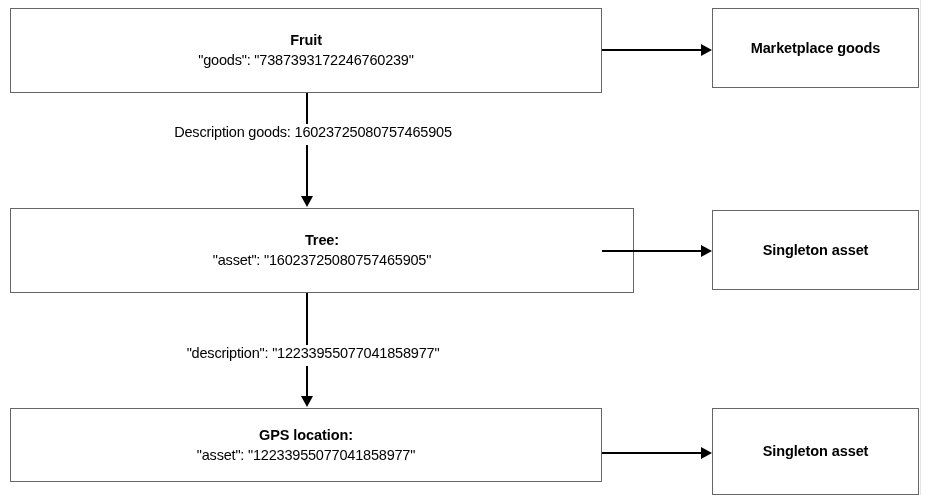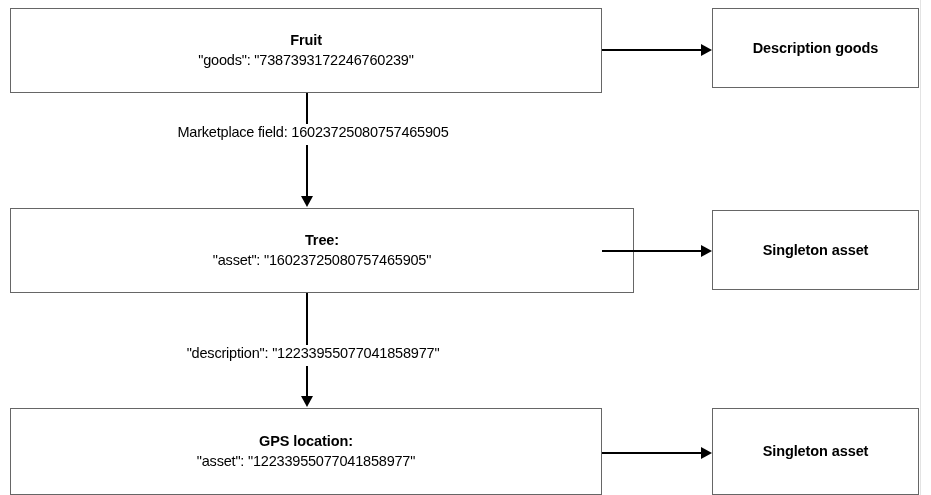--- a/index.html
+++ b/index.html
@@ -48,21 +48,21 @@
     line-height: 20px;
     letter-spacing: -0.2px;
   }
   .node.single .title {
     font-size: 14.5px;
     font-weight: bold;
   }
   
   #node-fruit    { left: 10px;  top: 8px;   width: 592px; height: 85px; }
   #node-tree     { left: 10px;  top: 208px; width: 624px; height: 85px; }
-  #node-gps      { left: 10px;  top: 408px; width: 592px; height: 87px; }
+  #node-gps      { left: 10px;  top: 408px; width: 592px; height: 74px; }
   
   #node-marketplace-goods { left: 712px; top: 8px;   width: 207px; height: 80px; }
   #node-singleton-asset-1 { left: 712px; top: 210px; width: 207px; height: 80px; }
   #node-singleton-asset-2 { left: 712px; top: 408px; width: 207px; height: 87px; }
 
   
   .conn-line {
     position: absolute;
     background: #000000;
   }
@@ -115,35 +115,35 @@
     <div class="title">Tree:</div>
     <div class="detail">"asset": "16023725080757465905"</div>
   </div>
 
   <div class="node" id="node-gps">
     <div class="title">GPS location:</div>
     <div class="detail">"asset": "12233955077041858977"</div>
   </div>
 
   <div class="node single" id="node-marketplace-goods">
-    <div class="title">Description goods</div>
+    <div class="title">Marketplace goods</div>
   </div>
 
   <div class="node single" id="node-singleton-asset-1">
     <div class="title">Singleton asset</div>
   </div>
 
   <div class="node single" id="node-singleton-asset-2">
     <div class="title">Singleton asset</div>
   </div>
 
   <div class="conn-line v-line" style="left:306px; top:93px; height:31px;"></div>
   <div class="conn-line v-line" style="left:306px; top:145px; height:51px;"></div>
   <div class="arrow-down" style="left:300.8px; top:196px;"></div>
-  <div class="edge-label" id="label-1">Marketplace field: 16023725080757465905</div>
+  <div class="edge-label" id="label-1">Description goods: 16023725080757465905</div>
 
   <div class="conn-line v-line" style="left:306px; top:293px; height:52px;"></div>
   <div class="conn-line v-line" style="left:306px; top:366px; height:30px;"></div>
   <div class="arrow-down" style="left:300.8px; top:396px;"></div>
   <div class="edge-label" id="label-2">"description": "12233955077041858977"</div>
 
   <div class="conn-line h-line" style="left:602px; top:49px; width:100px;"></div>
   <div class="arrow-right" style="left:701px; top:44px;"></div>
 
   <div class="conn-line h-line" style="left:602px; top:250px; width:100px;"></div>

